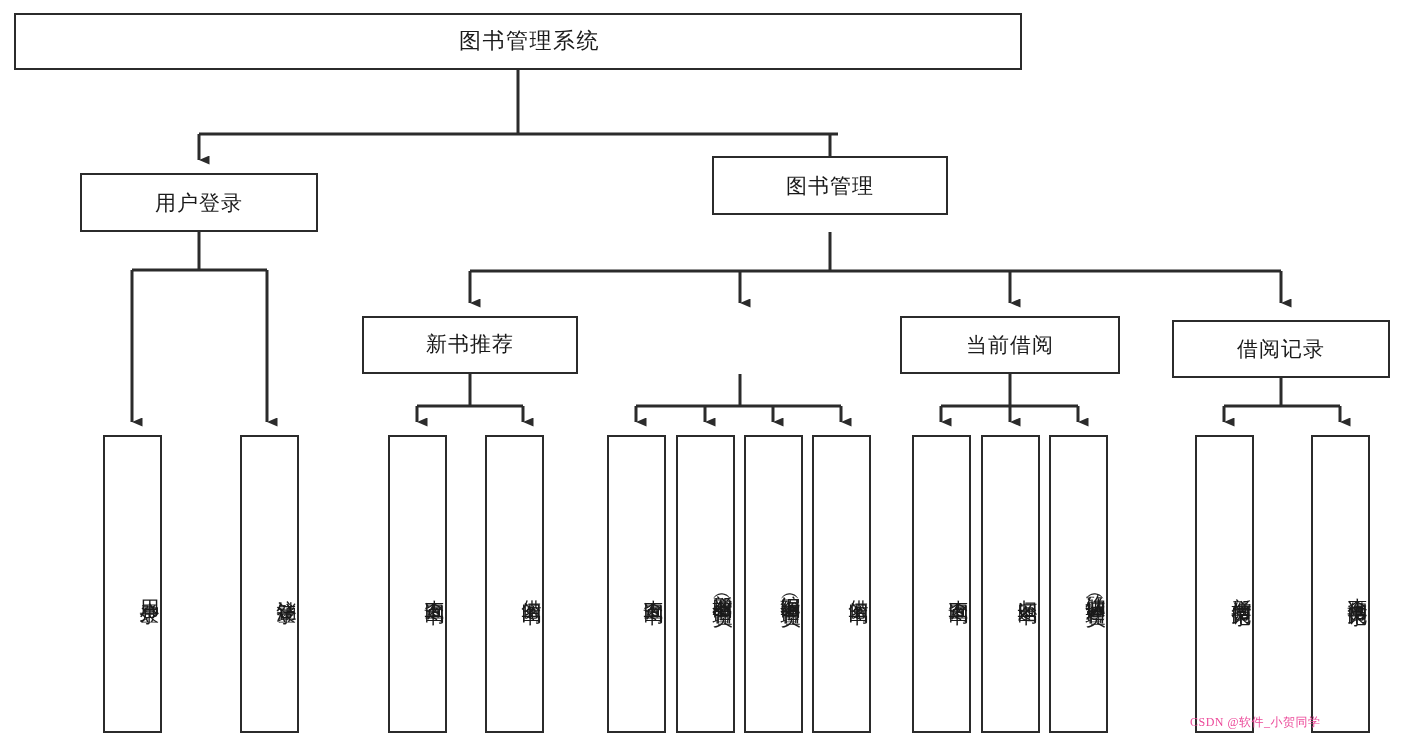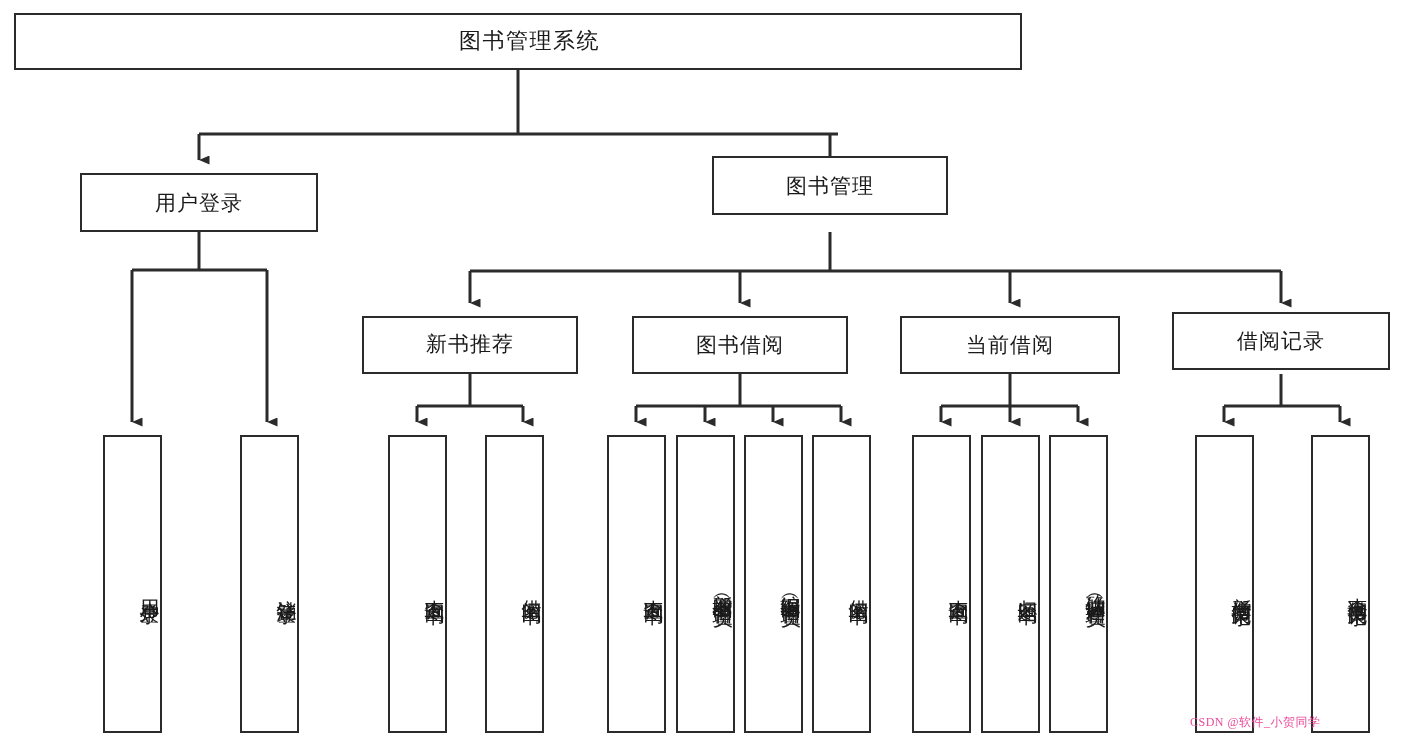--- a/index.html
+++ b/index.html
@@ -134,27 +134,24 @@
   <div class="node node-h" style="left:80px; top:173px; width:238px; height:59px;">
     <span>用户登录</span>
   </div>
   <div class="node node-h" style="left:712px; top:156px; width:236px; height:59px;">
     <span>图书管理</span>
   </div>
 
   <div class="node node-h" style="left:362px; top:316px; width:216px; height:58px;font-family:Liberation Serif, serif;">
     <span>新书推荐</span>
   </div>
-  <div class="node node-h" style="left:632px; top:316px; width:216px; height:58px;">
-    <span>图书借阅</span>
-  </div>
   <div class="node node-h" style="left:900px; top:316px; width:220px; height:58px;">
     <span>当前借阅</span>
   </div>
-  <div class="node node-h" style="left:1172px; top:312px; width:218px; height:58px;">
+  <div class="node node-h" style="left:1172px; top:320px; width:218px; height:58px;">
     <span>借阅记录</span>
   </div>
 
   <div class="node node-leaf" style="left:103px; top:435px; width:59px; height:298px;">
     <span>用户登录</span>
   </div>
   <div class="node node-leaf" style="left:240px; top:435px; width:59px; height:298px;">
     <span>注销登录</span>
   </div>
 

